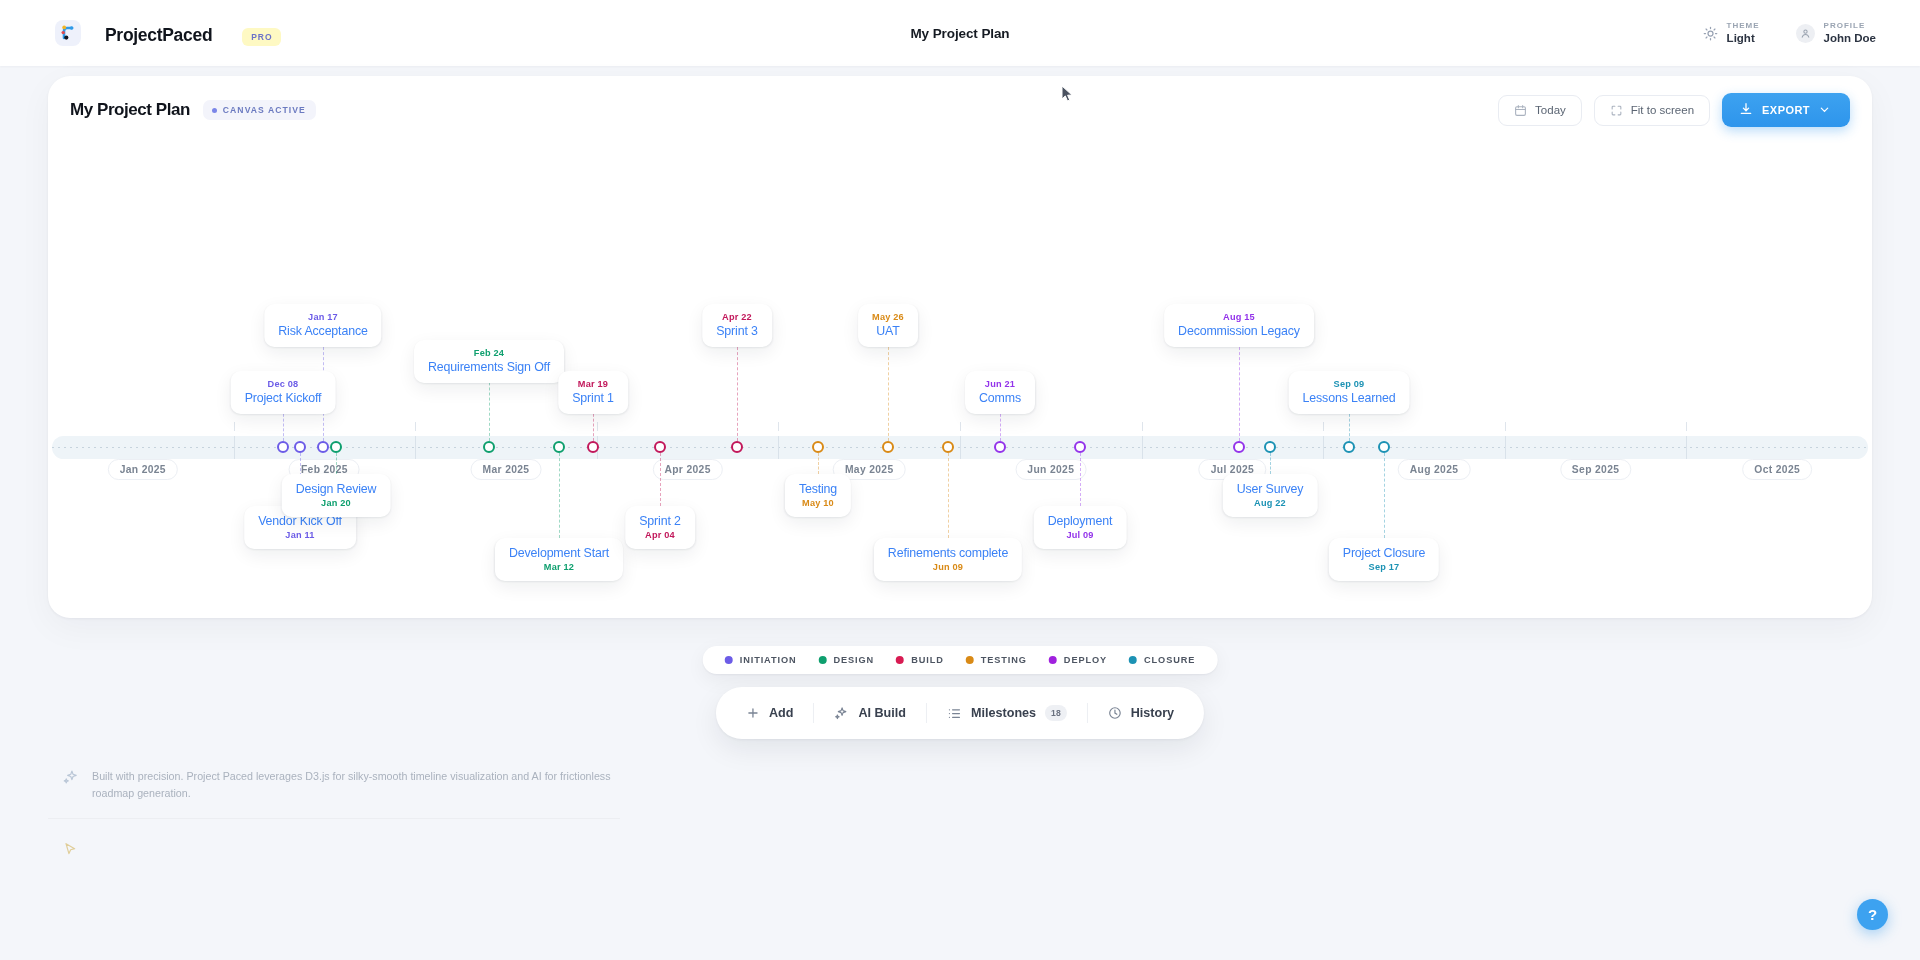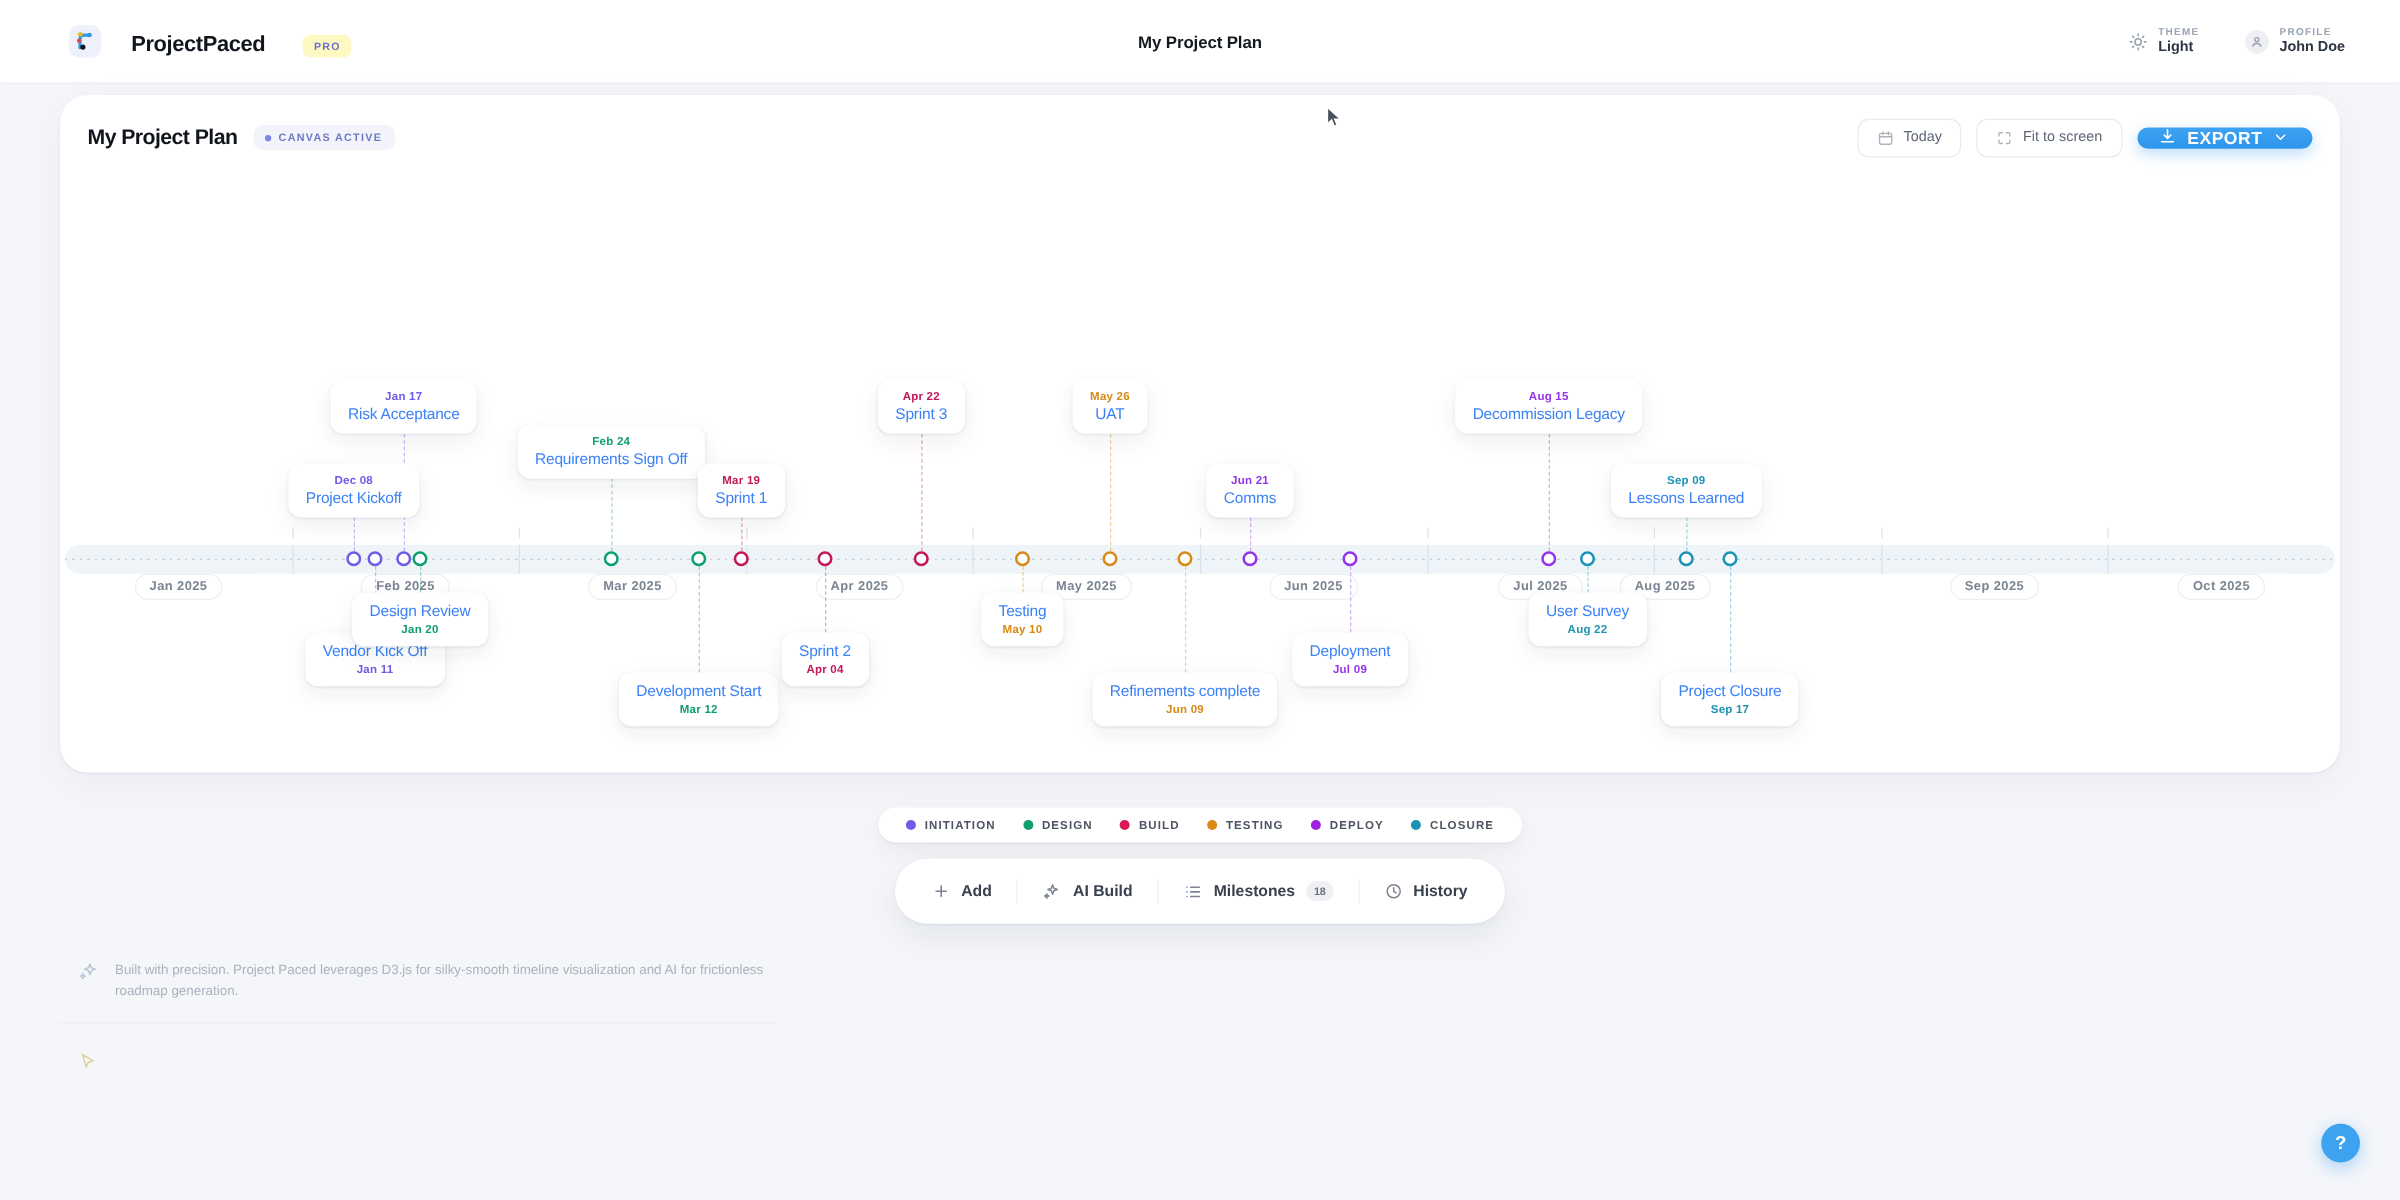--- a/index.html
+++ b/index.html
@@ -70,23 +70,23 @@
   .head-actions { margin-left: auto; display: flex; align-items: center; gap: 12px; }
   .ghost-btn {
     display: flex; align-items: center; gap: 8px;
     height: 31px; padding: 0 15px; border-radius: 9px;
     border: 1px solid #e9ecf2; background: #fff;
     font-size: 11.5px; color: #5b6573; font-weight: 400;
   }
   .ghost-btn .ic { color: #aab2bf; display: flex; }
   .export-btn {
     display: flex; align-items: center; gap: 9px;
-    height: 17px; padding: 0 20px 0 17px; border-radius: 9px;
+    height: 34px; padding: 0 20px 0 17px; border-radius: 9px;
     background: linear-gradient(180deg,#3da2f0 0%,#2e95ec 100%);
-    color: #fff; font-size: 14px; font-weight: 700; letter-spacing: .45px;
+    color: #fff; font-size: 11px; font-weight: 700; letter-spacing: .45px;
     box-shadow: 0 4px 12px rgba(45,150,236,.33);
   }
 
   
   .tl { position: absolute; left: 0; top: 0; width: 1824px; height: 542px; }
   .axis-band {
     position: absolute; left: 4px; top: 360px; width: 1816px; height: 23px;
     background: #eef4f8; border-radius: 12px;
   }
   .axis-line {
@@ -282,21 +282,21 @@
         <div class="month-tick" style="left: 730.4px;"></div>
         <div class="month-pill" style="left: 821.2px;">May 2025</div>
         <div class="month-sep" style="left: 912px;"></div>
         <div class="month-tick" style="left: 912px;"></div>
         <div class="month-pill" style="left: 1002.8px;">Jun 2025</div>
         <div class="month-sep" style="left: 1093.6px;"></div>
         <div class="month-tick" style="left: 1093.6px;"></div>
         <div class="month-pill" style="left: 1184.4px;">Jul 2025</div>
         <div class="month-sep" style="left: 1275.2px;"></div>
         <div class="month-tick" style="left: 1275.2px;"></div>
-        <div class="month-pill" style="left: 1284px;">Aug 2025</div>
+        <div class="month-pill" style="left: 1386px;">Aug 2025</div>
         <div class="month-sep" style="left: 1456.8px;"></div>
         <div class="month-tick" style="left: 1456.8px;"></div>
         <div class="month-pill" style="left: 1547.6px;">Sep 2025</div>
         <div class="month-sep" style="left: 1638.4px;"></div>
         <div class="month-tick" style="left: 1638.4px;"></div>
         <div class="month-pill" style="left: 1729.2px;">Oct 2025</div>
       </div>
     <div id="conn-layer">
         <div class="connector" style="left: 235px; top: 333px; height: 32px; border-left-color: rgba(108, 92, 231, 0.4);"></div>
         <div class="connector" style="left: 252px; top: 377px; height: 53px; border-left-color: rgba(108, 92, 231, 0.4);"></div>

